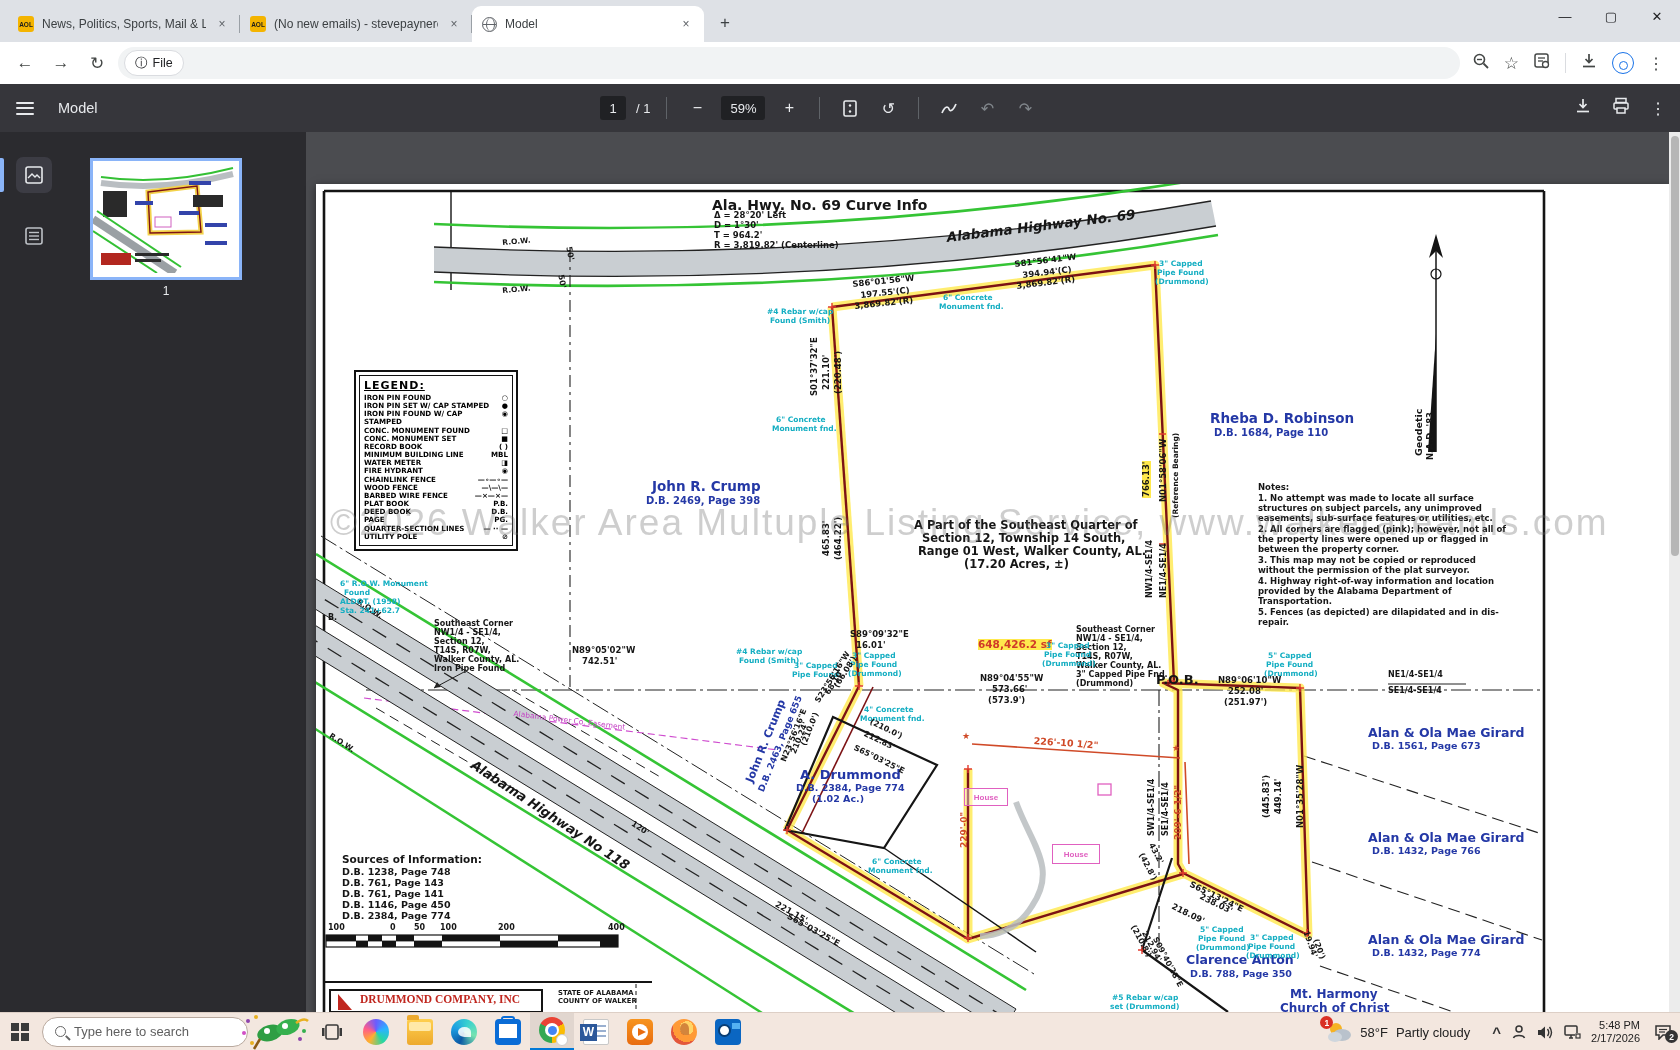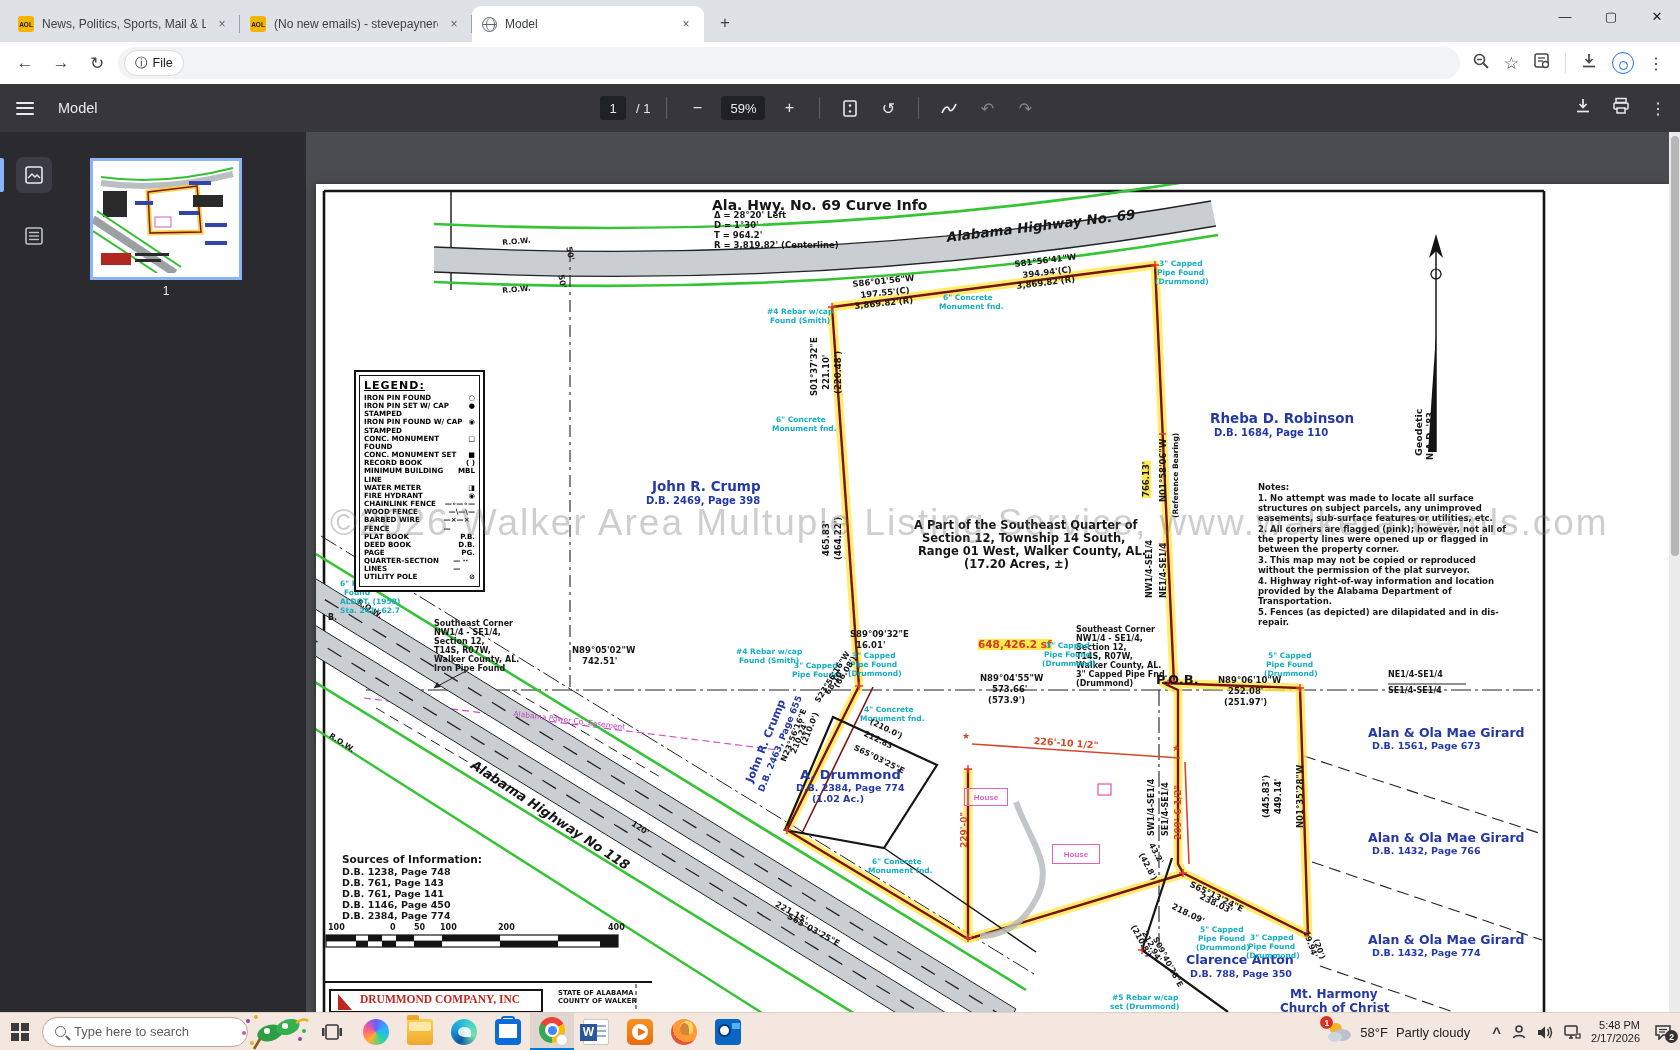--- a/index.html
+++ b/index.html
@@ -57,21 +57,21 @@
 
   
   .mt { position:absolute; font-family:"DejaVu Sans",sans-serif; font-size:8.5px; font-weight:700; color:#161616; white-space:nowrap; transform-origin:0 0; line-height:1; z-index:3;}
   .cy { color:#14aec2; font-weight:700; }
   .bl { color:#2438a6; }
   .rd { color:#d04a28; }
   .mg { color:#c443c4; font-weight:400;}
   .hl { background:#ffe94d; padding:0 1px; }
   .sfred { color:#d03a28; background:#ffe94d; font-size:10.5px; }
   .map-svg { position:absolute; left:0; top:0; z-index:1; }
-  .legendbox { position:absolute; left:38px; top:186px; width:131px; border:2px solid #111; padding:3px; background:#fff; z-index:3;}
+  .legendbox { position:absolute; left:38px; top:186px; width:164px; border:2px solid #111; padding:3px; background:#fff; z-index:3;}
   .legendbox .inner { border:1px solid #111; padding:3px 4px 4px 4px; }
   .legendbox h3 { font-size:11px; text-decoration:underline; letter-spacing:1px; margin-bottom:2px; font-family:"DejaVu Sans",sans-serif;}
   .lrow { display:flex; justify-content:space-between; font-size:7.1px; font-weight:700; line-height:1.15; font-family:"DejaVu Sans",sans-serif;}
   .notes { position:absolute; left:942px; top:298px; width:252px; font-size:8.5px; font-weight:700; line-height:1.18; font-family:"DejaVu Sans",sans-serif; color:#161616; z-index:3;}
   .notes p { margin-bottom:1px; }
   .wmark { position:absolute; left:14px; top:318px; font-size:37px; letter-spacing:2px; color:rgba(110,110,110,.34); white-space:nowrap; z-index:4; font-weight:400;}
   .housebox { position:absolute; border:1.4px solid #e060c0; color:#e060c0; font-size:8px; font-weight:700; display:flex; align-items:center; justify-content:center; z-index:3; background:rgba(255,255,255,.4);}
 
   
   .taskbar { position:absolute; left:0; bottom:0; width:100%; height:38px; background:#f3e7df; border-top:1px solid #ddcfc6; display:flex; align-items:center; z-index:10;}

